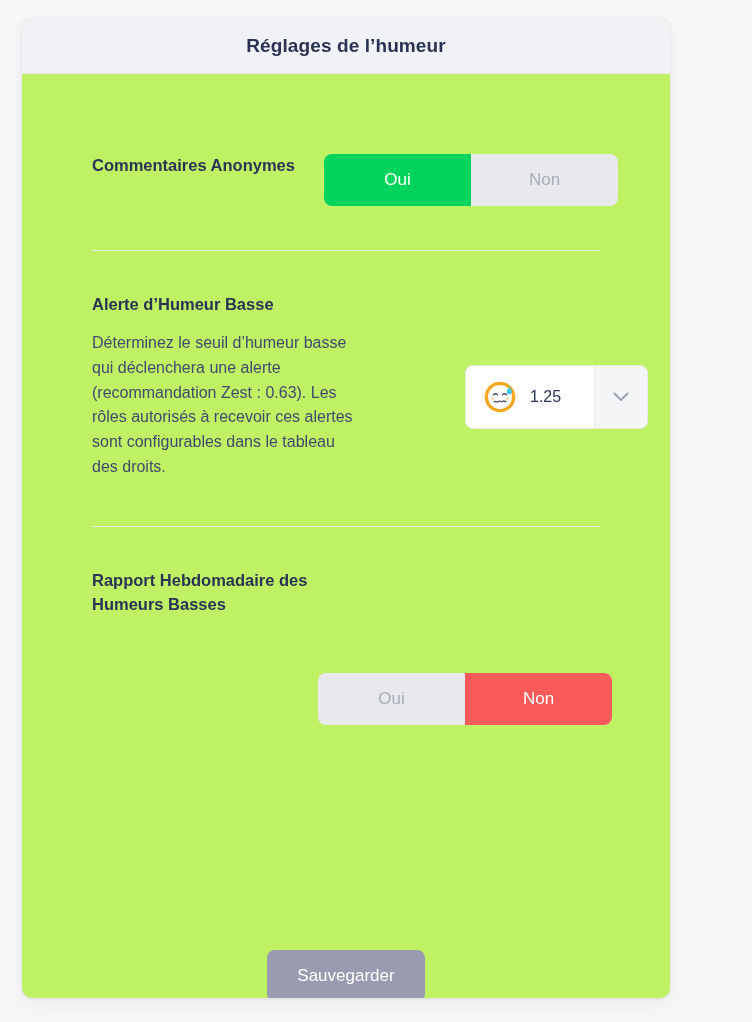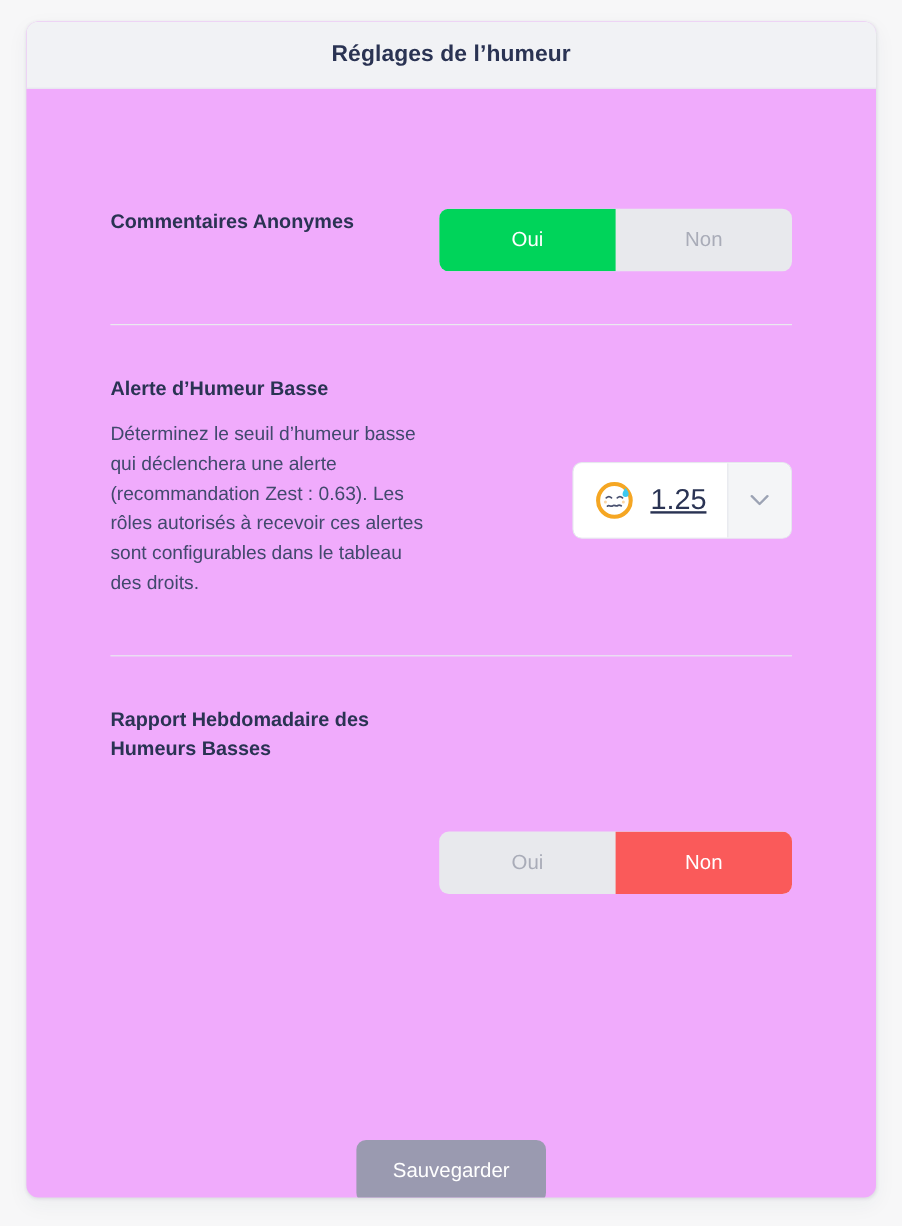--- a/index.html
+++ b/index.html
@@ -14,23 +14,23 @@
     background: #f7f7f8;
     font-family: "Liberation Sans", "DejaVu Sans", sans-serif;
     -webkit-font-smoothing: antialiased;
   }
 
   
   .card {
     position: absolute;
     left: 22px;
     top: 18px;
-    width: 708px;
+    width: 648px;
     height: 980px;
-    background: #f0abfc;
+    background: #bef264;
     border-radius: 10px;
     box-shadow: 0 1px 3px rgba(43,51,83,0.10), 0 6px 18px rgba(43,51,83,0.05);
     overflow: hidden;
     display: flex;
     flex-direction: column;
   }
 
   .card-header {
     height: 56px;
     flex: 0 0 56px;
@@ -54,21 +54,21 @@
     padding: 0 70px;
   }
 
   
   .section {
     display: flex;
     align-items: flex-start;
     justify-content: space-between;
     position: relative;
   }
-  .section.s1 { padding: 80px 0 44px 0; margin-top: 20px; }
+  .section.s1 { padding: 80px 0 44px 0; }
   .section.s2 { padding: 42px 0 46px 0; }
   .section.s3 { padding: 42px 0 0 0; }
 
   .sec-left {
     width: 232px;
     flex: 0 0 232px;
   }
 
   .sec-right {
     flex: 0 0 294px;
@@ -142,23 +142,22 @@
   }
   .select-value {
     flex: 1 1 auto;
     display: flex;
     align-items: center;
     gap: 13px;
     padding-left: 17px;
     background: #ffffff;
   }
   .select-num {
-    font-size: 24px;
+    font-size: 16px;
     color: #2a3353;
-    text-decoration: underline;
   }
   .select-arrow {
     flex: 0 0 53px;
     background: #f4f5f7;
     border-left: 1px solid #e6e8ee;
     display: flex;
     align-items: center;
     justify-content: center;
   }
   .select-arrow svg { display: block; }

